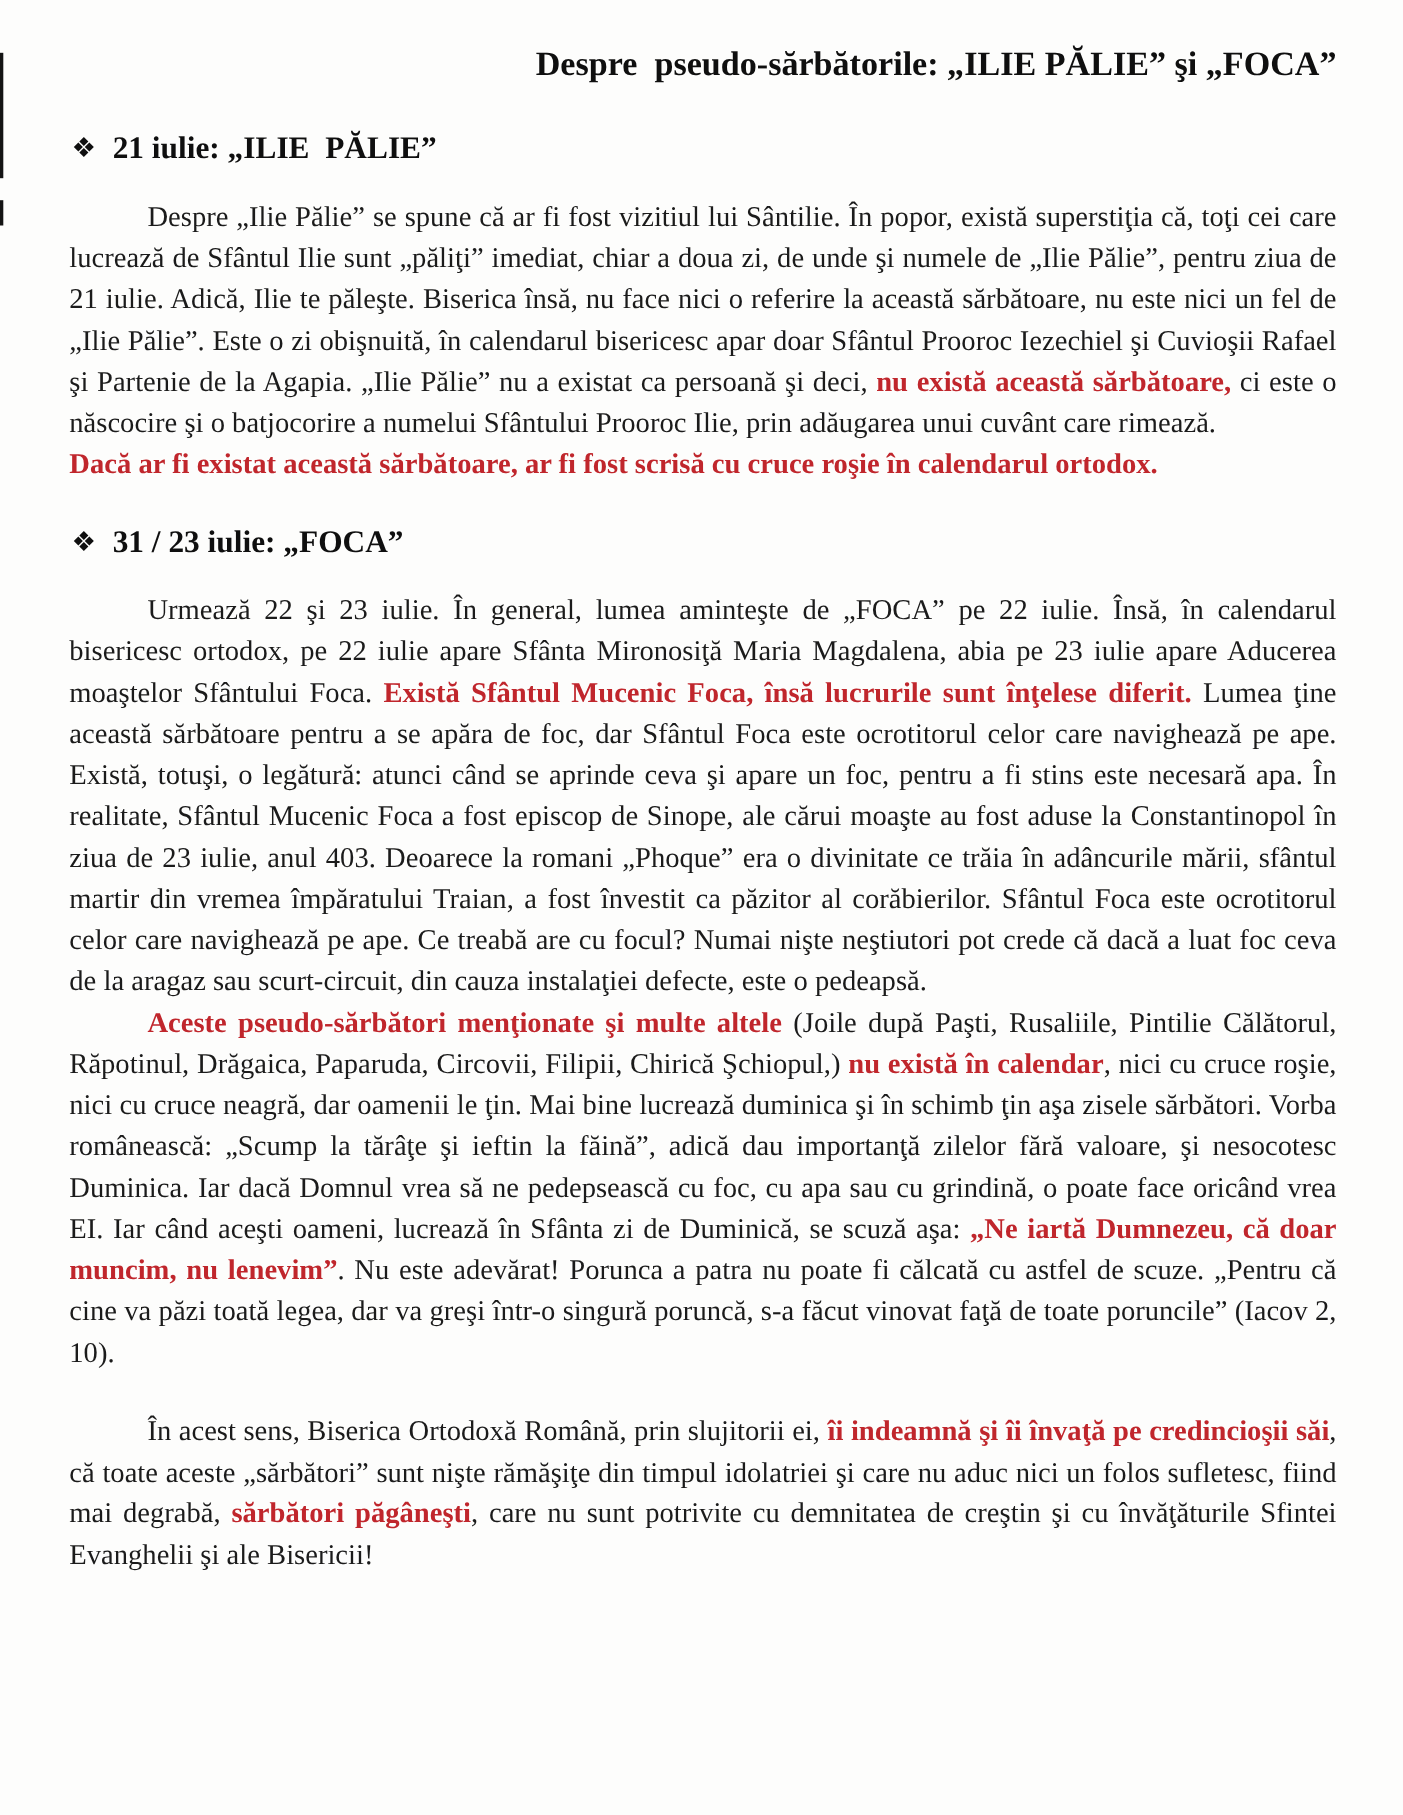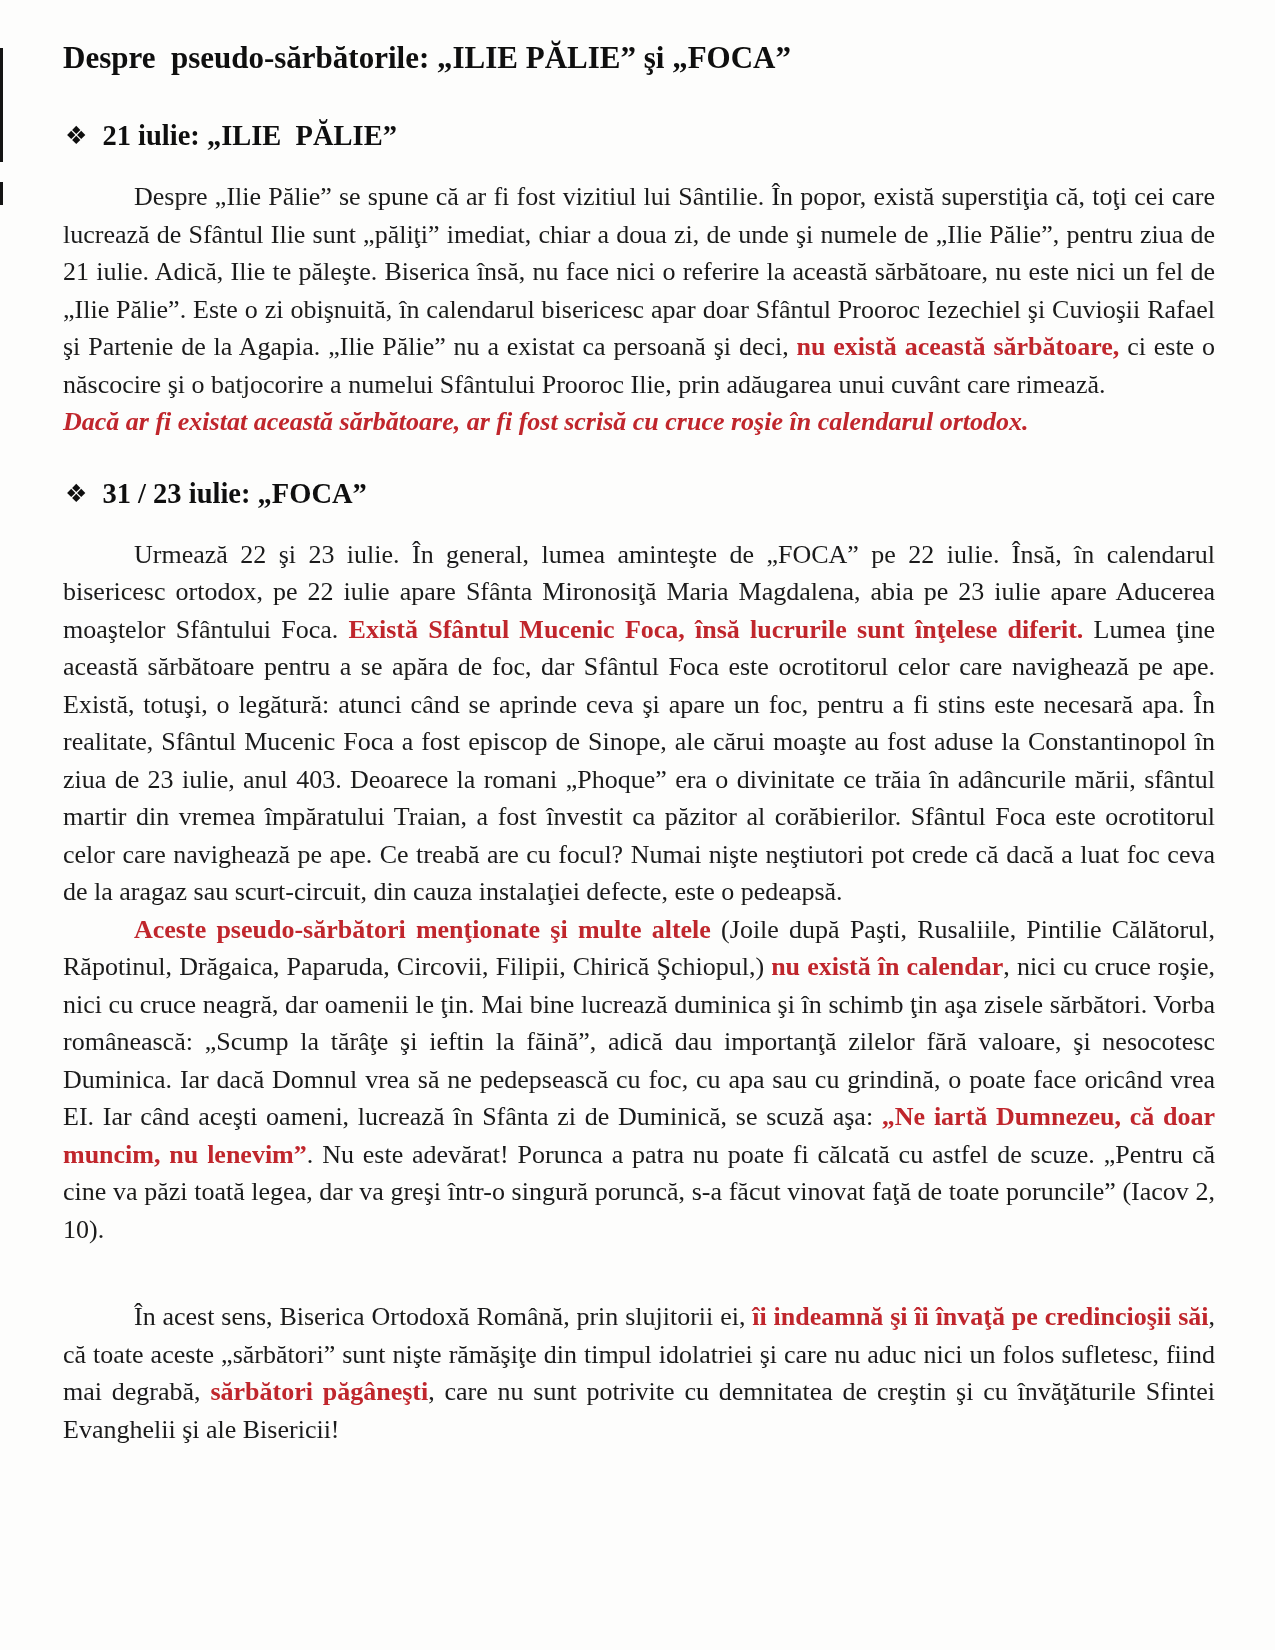--- a/index.html
+++ b/index.html
@@ -12,21 +12,21 @@
     font-family: "Liberation Serif", "DejaVu Serif", serif;
     position: relative;
     overflow: hidden;
   }
   .page { padding: 36px 60px 0 63px; }
 
   .doc-title {
     font-size: 31px;
     font-weight: bold;
     color: var(--heading, #0f0f0f);
-    text-align: left;
+    text-align: right;
     white-space: pre-wrap;
     margin: 4px 0 44px 0;
   }
 
   .heading {
     display: flex;
     align-items: baseline;
     gap: 15px;
     font-size: 28.5px;
     font-weight: bold;
@@ -44,24 +44,24 @@
   .body {
     font-size: 26px;
     line-height: 37.5px;
     text-align: justify;
   }
   .indent { text-indent: 71px; }
 
   .seg { color: var(--ink, #1b1b1b); }
   .seg.red { color: var(--red, #c0262c); font-weight: bold; }
 
-  .red-line { font-weight: bold; font-style: italic; }
+  .red-line { font-weight: bold; }
 
   .section-foca { margin-top: 37px; }
-  .final-para { margin-top: 50px; }
+  .final-para { margin-top: 34px; }
 
   
   .artifact { position: absolute; left: 0; background: #141414; width: 3px; }
   .artifact-1 { top: 48px; height: 114px; }
   .artifact-2 { top: 182px; height: 23px; }
 </style>
 </head>
 <body>
 
 <div class="artifact artifact-1"></div>

